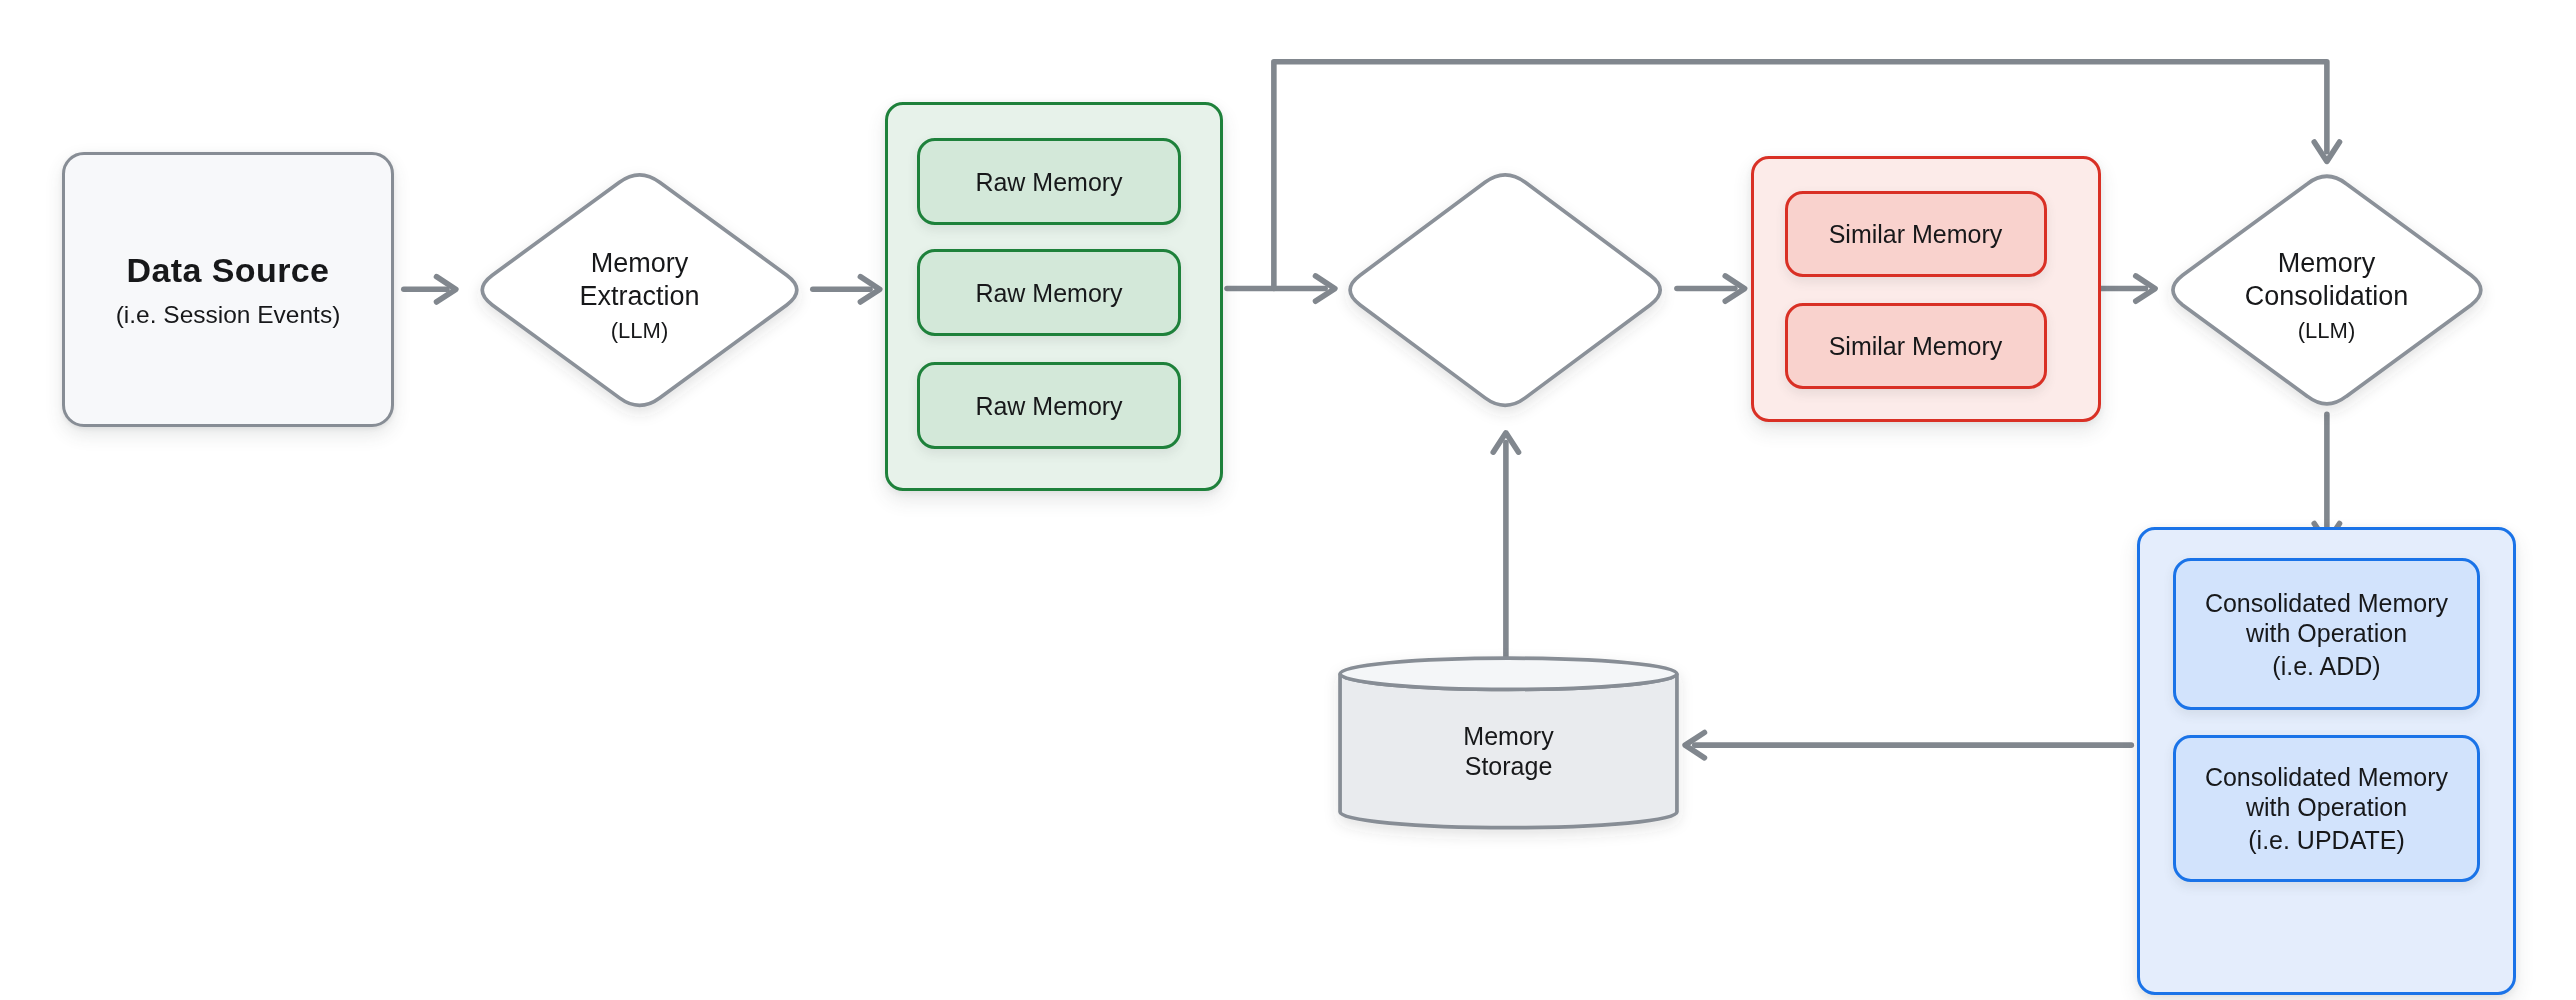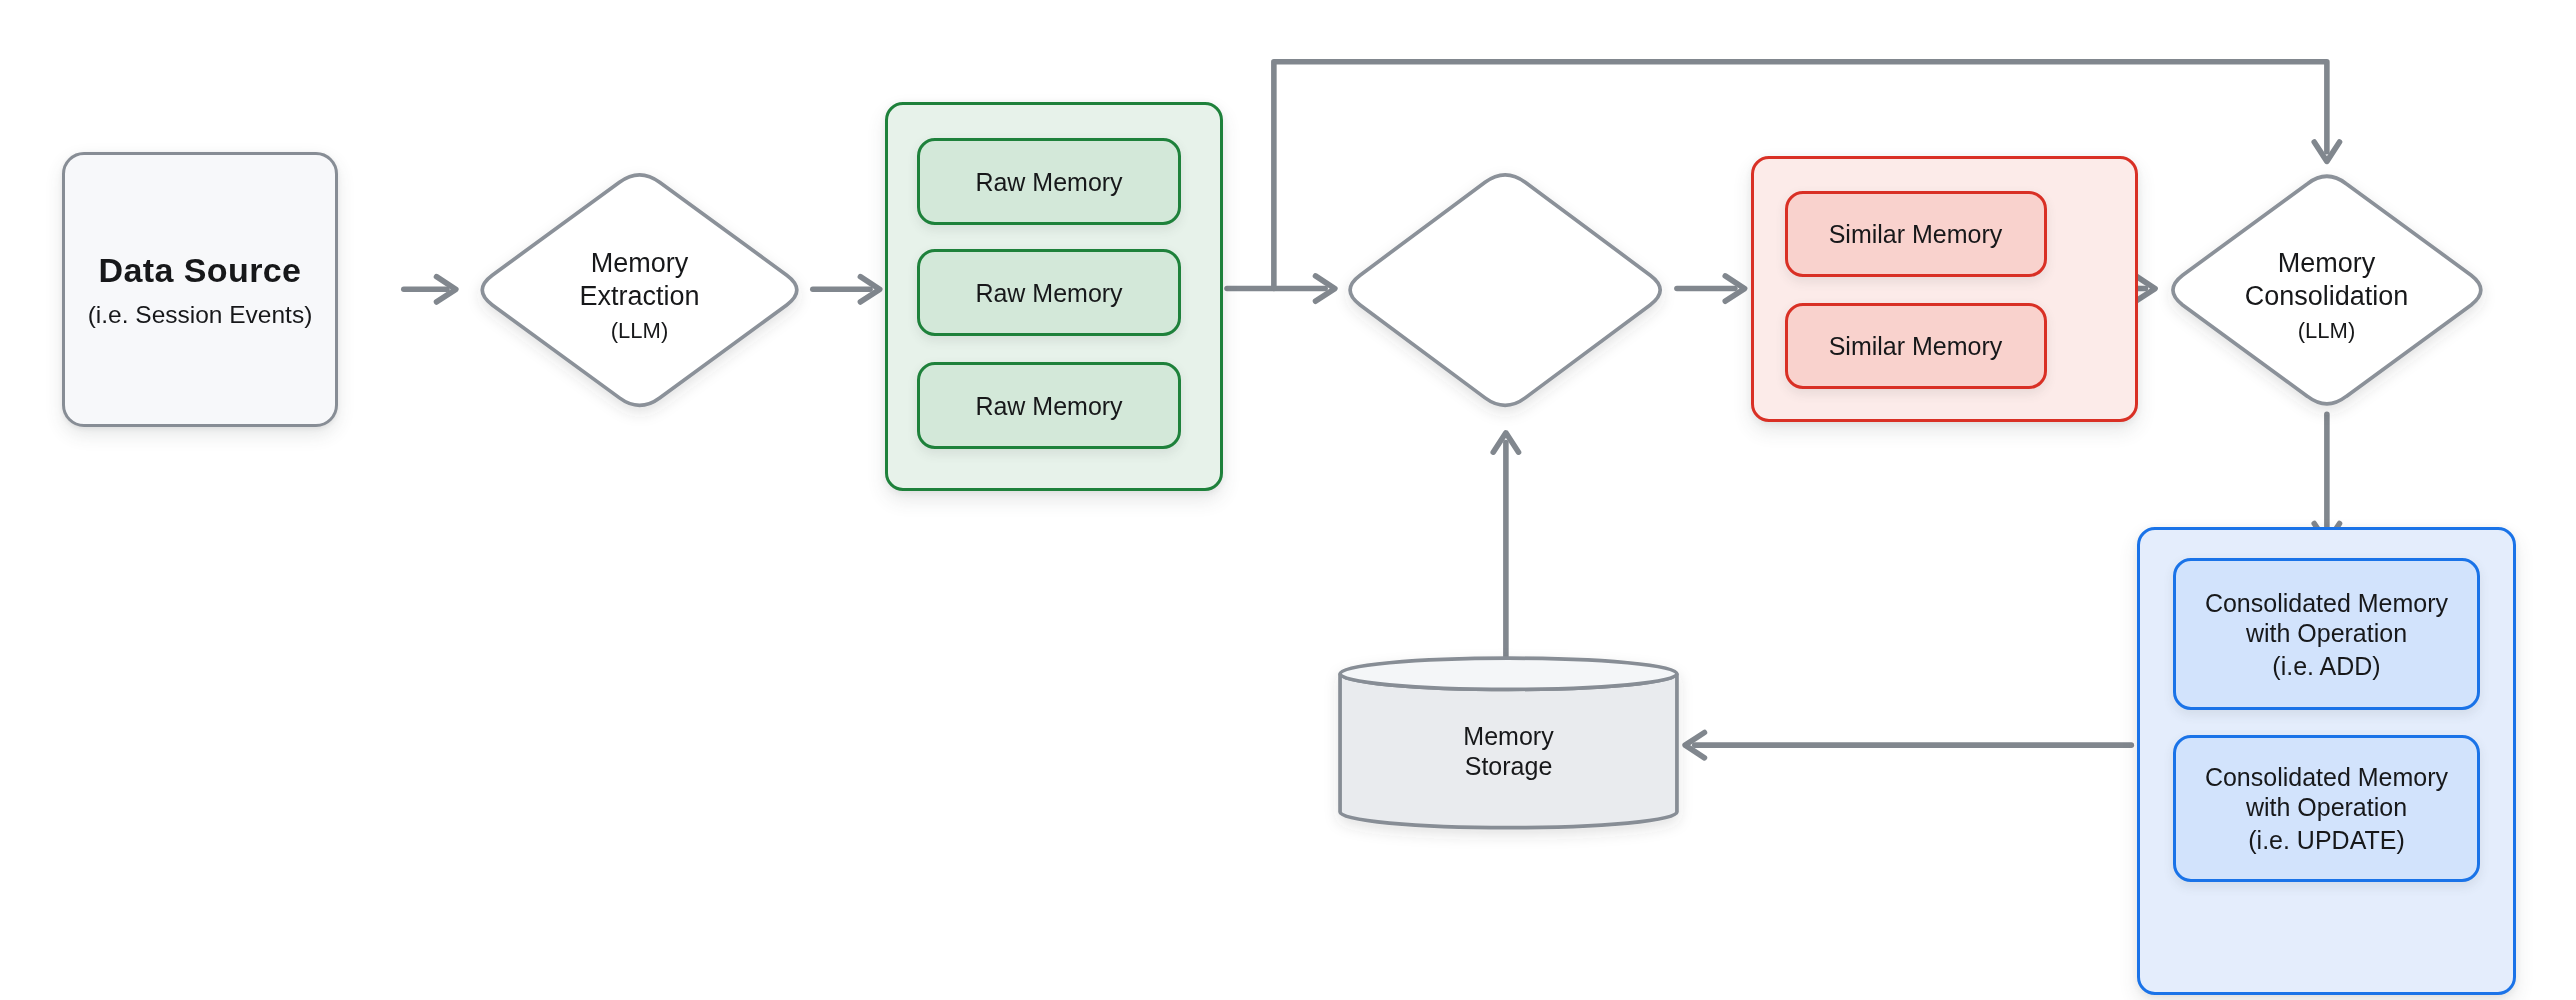--- a/index.html
+++ b/index.html
@@ -152,21 +152,21 @@
     <path class="diamond" filter="url(#soft)" d="M 887 245 L 1058 370 Q 1085 390 1058 410 L 887 535 Q 860 555 833 535 L 662 410 Q 635 390 662 370 L 833 245 Q 860 225 887 245 Z"></path>
     <path class="diamond" filter="url(#soft)" d="M 2051 245 L 2219 370 Q 2246 390 2219 410 L 2051 535 Q 2024 555 1997 535 L 1829 410 Q 1802 390 1829 370 L 1997 245 Q 2024 225 2051 245 Z"></path>
     <path class="diamond" filter="url(#soft)" d="M 3155 247 L 3323 370 Q 3349 390 3323 410 L 3155 533 Q 3129 553 3103 533 L 2935 410 Q 2909 390 2935 370 L 3103 247 Q 3129 227 3155 247 Z"></path>
 
     <g filter="url(#soft)">
       <path class="cyl-body" d="M 1802 906 L 1802 1092 A 226.5 21 0 0 0 2255 1092 L 2255 906 A 226.5 21 0 0 1 1802 906 Z"></path>
       <ellipse class="cyl-top" cx="2028.5" cy="906" rx="226.5" ry="21"></ellipse>
     </g>
   </svg>
 
-  <div class="node gray" style="left:62px; top:152px; width:276px; height:275px;">
+  <div class="node gray" style="left:62px; top:152px; width:332px; height:275px;">
     <div class="ds-title">Data Source</div>
     <div class="ds-sub">(i.e. Session Events)</div>
   </div>
 
   <div class="dlabel" style="left:472px; top:167px; width:335px; height:245px;">
     <div class="line">Memory</div>
     <div class="line">Extraction</div>
     <div class="sub">(LLM)</div>
   </div>
 
@@ -176,21 +176,21 @@
     </div>
     <div class="item green" style="left:29px; top:144px; width:264px; height:87px;">
       <span>Raw Memory</span>
     </div>
     <div class="item green" style="left:29px; top:257px; width:264px; height:87px;">
       <span>Raw Memory</span>
     </div>
   </div>
 
 
-  <div class="container red" style="left:1751px; top:156px; width:387px; height:266px;">
+  <div class="container red" style="left:1751px; top:156px; width:350px; height:266px;">
     <div class="item red" style="left:30.5px; top:32px; width:262px; height:86px;">
       <span>Similar Memory</span>
     </div>
     <div class="item red" style="left:30.5px; top:144px; width:262px; height:86px;">
       <span>Similar Memory</span>
     </div>
   </div>
 
   <div class="dlabel" style="left:2163px; top:169px; width:327px; height:242px;">
     <div class="line">Memory</div>

